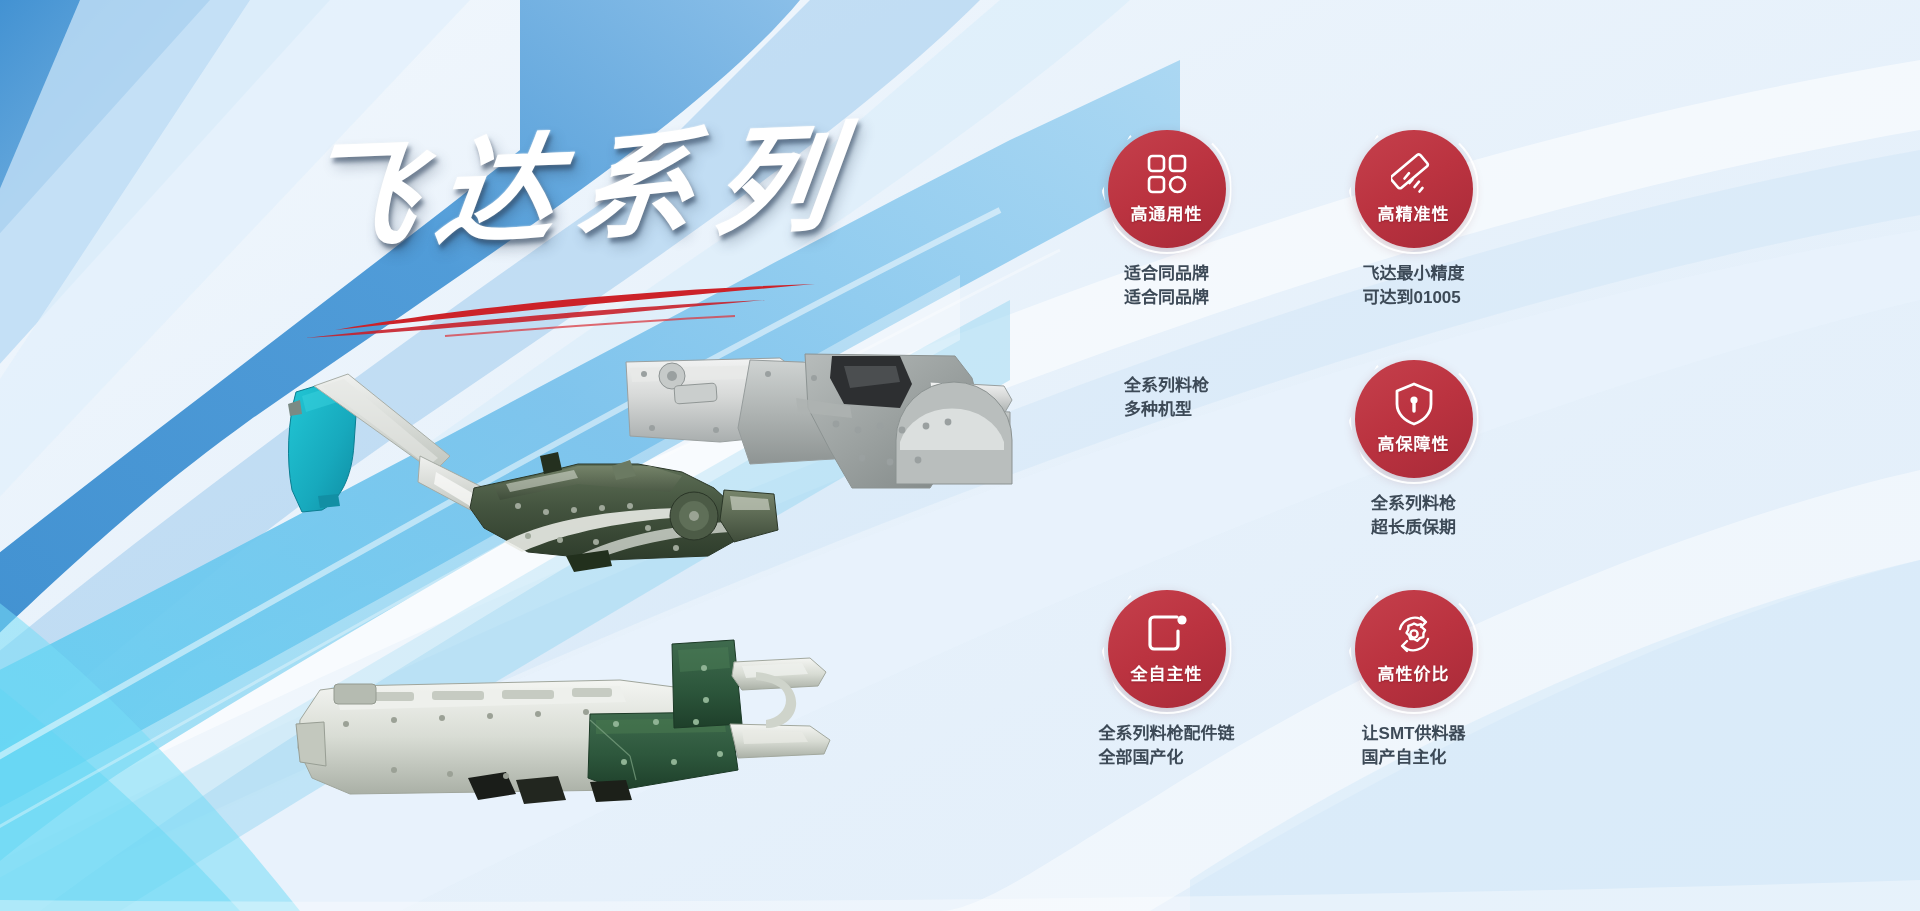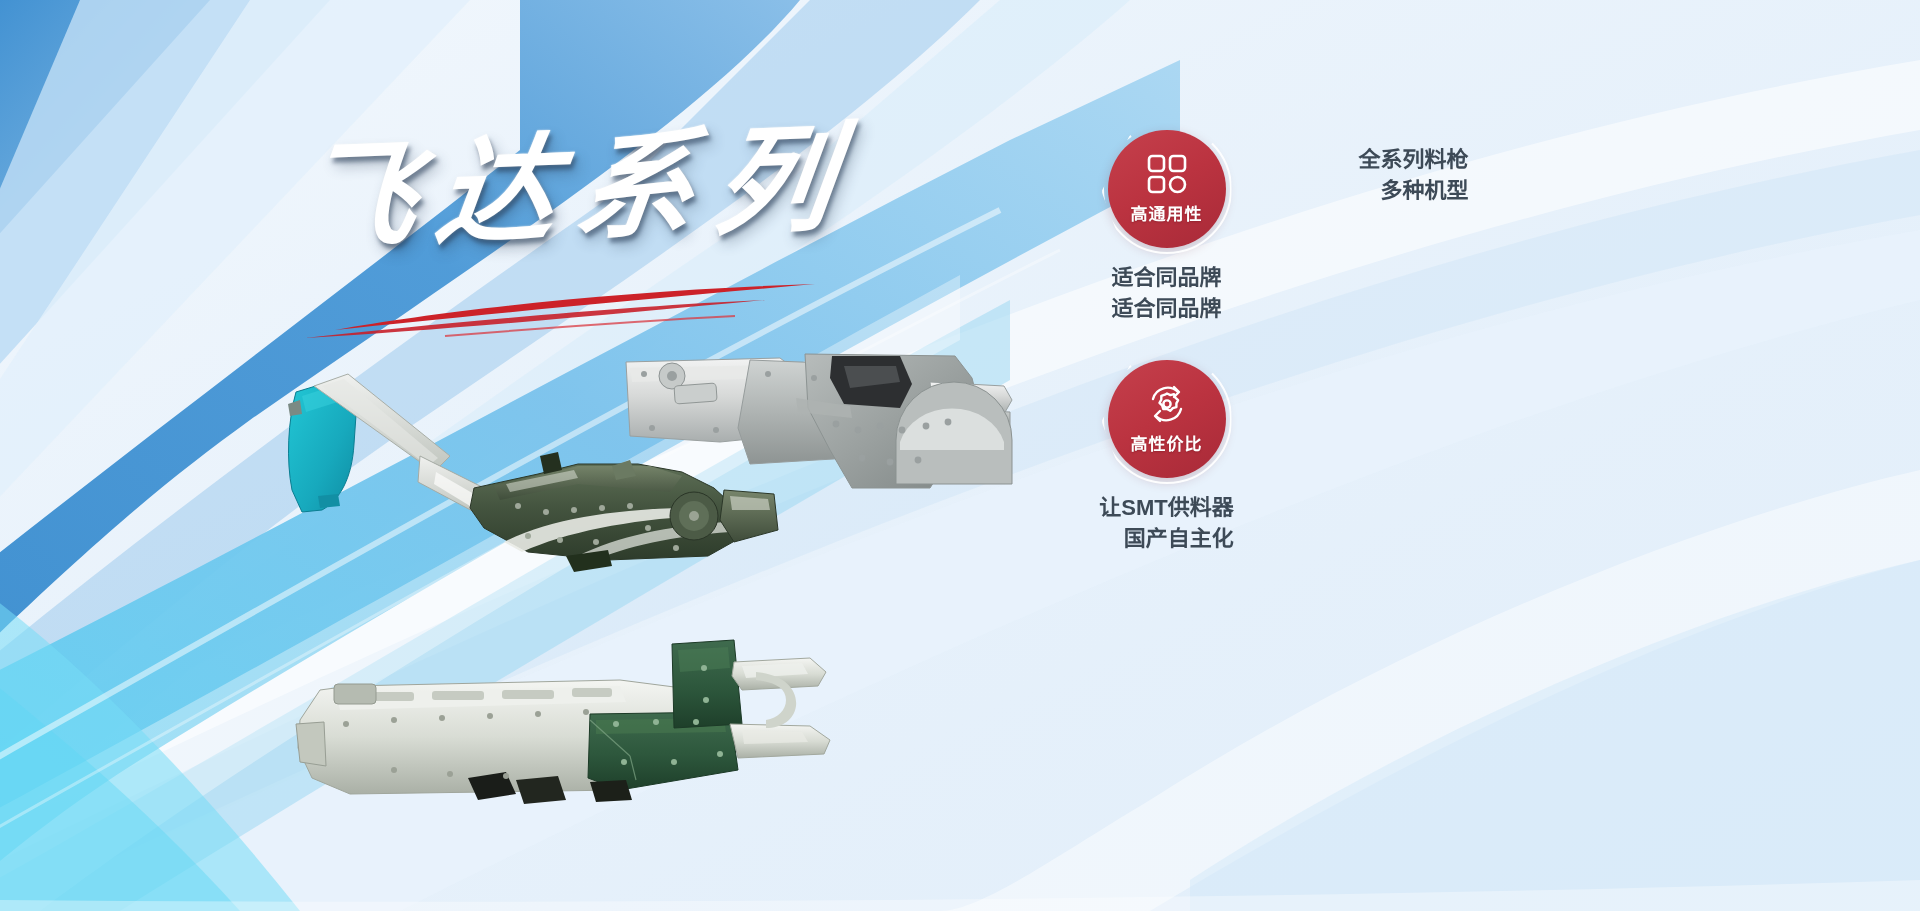--- a/index.html
+++ b/index.html
@@ -64,22 +64,22 @@
     clip-path:polygon(50% 50%, 100% 0%, 100% 100%, 18% 100%, 0% 52%, 22% 8%);
   }
   .badge .icon{margin-top:-2px;margin-bottom:3px;line-height:0;}
   .badge .icon svg{display:block;}
   .badge .btitle{
     font-size:17px;font-weight:700;color:#fff;letter-spacing:1px;
     text-shadow:0 1px 2px rgba(110,20,30,.45);
     white-space:nowrap;
   }
   .caption{
-    margin-top:14px;text-align:right;
-    font-size:22px;line-height:1.42;color:#3d4a57;font-weight:600;
+    margin-top:14px;text-align:left;
+    font-size:17px;line-height:1.42;color:#3d4a57;font-weight:600;
     white-space:nowrap;
   }
   .caption .l2{display:block;}
 </style>
 </head>
 <body>
 
 <div class="stage">
 
   <div class="bg">
@@ -361,29 +361,78 @@
           </svg>
         </span>
         <span class="btitle">高通用性</span>
       </div>
       <div class="caption">
         <span>适合同品牌</span>
         <span class="l2">适合同品牌</span>
       </div>
     </div>
 
+    <div class="feature">
+      <div class="badge">
+        <span class="icon">
+          <svg width="46" height="46" viewBox="0 0 46 46" fill="none" stroke="#fff" stroke-width="2.6" stroke-linecap="round" stroke-linejoin="round">
+            <rect x="-1" y="13" width="38" height="15" rx="2.5" transform="rotate(-40 18 20)"></rect>
+            <path d="M13.5,27.5 l4.5,-5.3"></path>
+            <path d="M18.5,32 l3,-3.6"></path>
+            <path d="M23.5,36 l4.5,-5.3"></path>
+            <path d="M28.5,40.5 l3,-3.6"></path>
+          </svg>
+        </span>
+        <span class="btitle">高精准性</span>
+      </div>
+      <div class="caption">
+        <span>飞达最小精度</span>
+        <span class="l2">可达到01005</span>
+      </div>
+    </div>
 
     <div class="feature">
       <div class="caption">
         <span>全系列料枪</span>
         <span class="l2">多种机型</span>
       </div>
     </div>
 
-
+    <div class="feature">
+      <div class="badge">
+        <span class="icon">
+          <svg width="46" height="46" viewBox="0 0 46 46" fill="none" stroke="#fff" stroke-width="2.8" stroke-linecap="round" stroke-linejoin="round">
+            <path d="M23,3 L40,10 L40,23 C40,33 32,40 23,43 C14,40 6,33 6,23 L6,10 Z"></path>
+            <circle cx="23" cy="19" r="3.6" fill="#fff" stroke="none"></circle>
+            <path d="M23,21 L23,30" stroke-width="3.4"></path>
+          </svg>
+        </span>
+        <span class="btitle">高保障性</span>
+      </div>
+      <div class="caption">
+        <span>全系列料枪</span>
+        <span class="l2">超长质保期</span>
+      </div>
+    </div>
+
+    <div class="feature">
+      <div class="badge">
+        <span class="icon">
+          <svg width="46" height="46" viewBox="0 0 46 46" fill="none" stroke="#fff" stroke-width="3.2" stroke-linecap="round" stroke-linejoin="round">
+            <path d="M33,6 L10,6 C7.8,6 6,7.8 6,10 L6,34 C6,36.2 7.8,38 10,38 L30,38 C32.2,38 34,36.2 34,34 L34,20"></path>
+            <circle cx="38" cy="9" r="4.6" fill="#fff" stroke="none"></circle>
+          </svg>
+        </span>
+        <span class="btitle">全自主性</span>
+      </div>
+      <div class="caption">
+        <span>全系列料枪配件链</span>
+        <span class="l2">全部国产化</span>
+      </div>
+    </div>
 
     <div class="feature">
       <div class="badge">
         <span class="icon">
           <svg width="46" height="46" viewBox="0 0 46 46" fill="none" stroke="#fff" stroke-width="2.4" stroke-linecap="round" stroke-linejoin="round">
             <path d="M9,18 A15,15 0 0 1 34,11"></path>
             <path d="M30,6 L35,11 L30,16"></path>
             <path d="M37,28 A15,15 0 0 1 12,35"></path>
             <path d="M16,40 L11,35 L16,30"></path>
             <path d="M23,12.5 l3.4,1.6 3.6,-0.9 1.3,3.5 2.8,2.4 -1.7,3.3 0,3.7 -3.6,1.1 -2.6,2.6 -3.2,-1.8 -3.7,0 -1.2,-3.6

